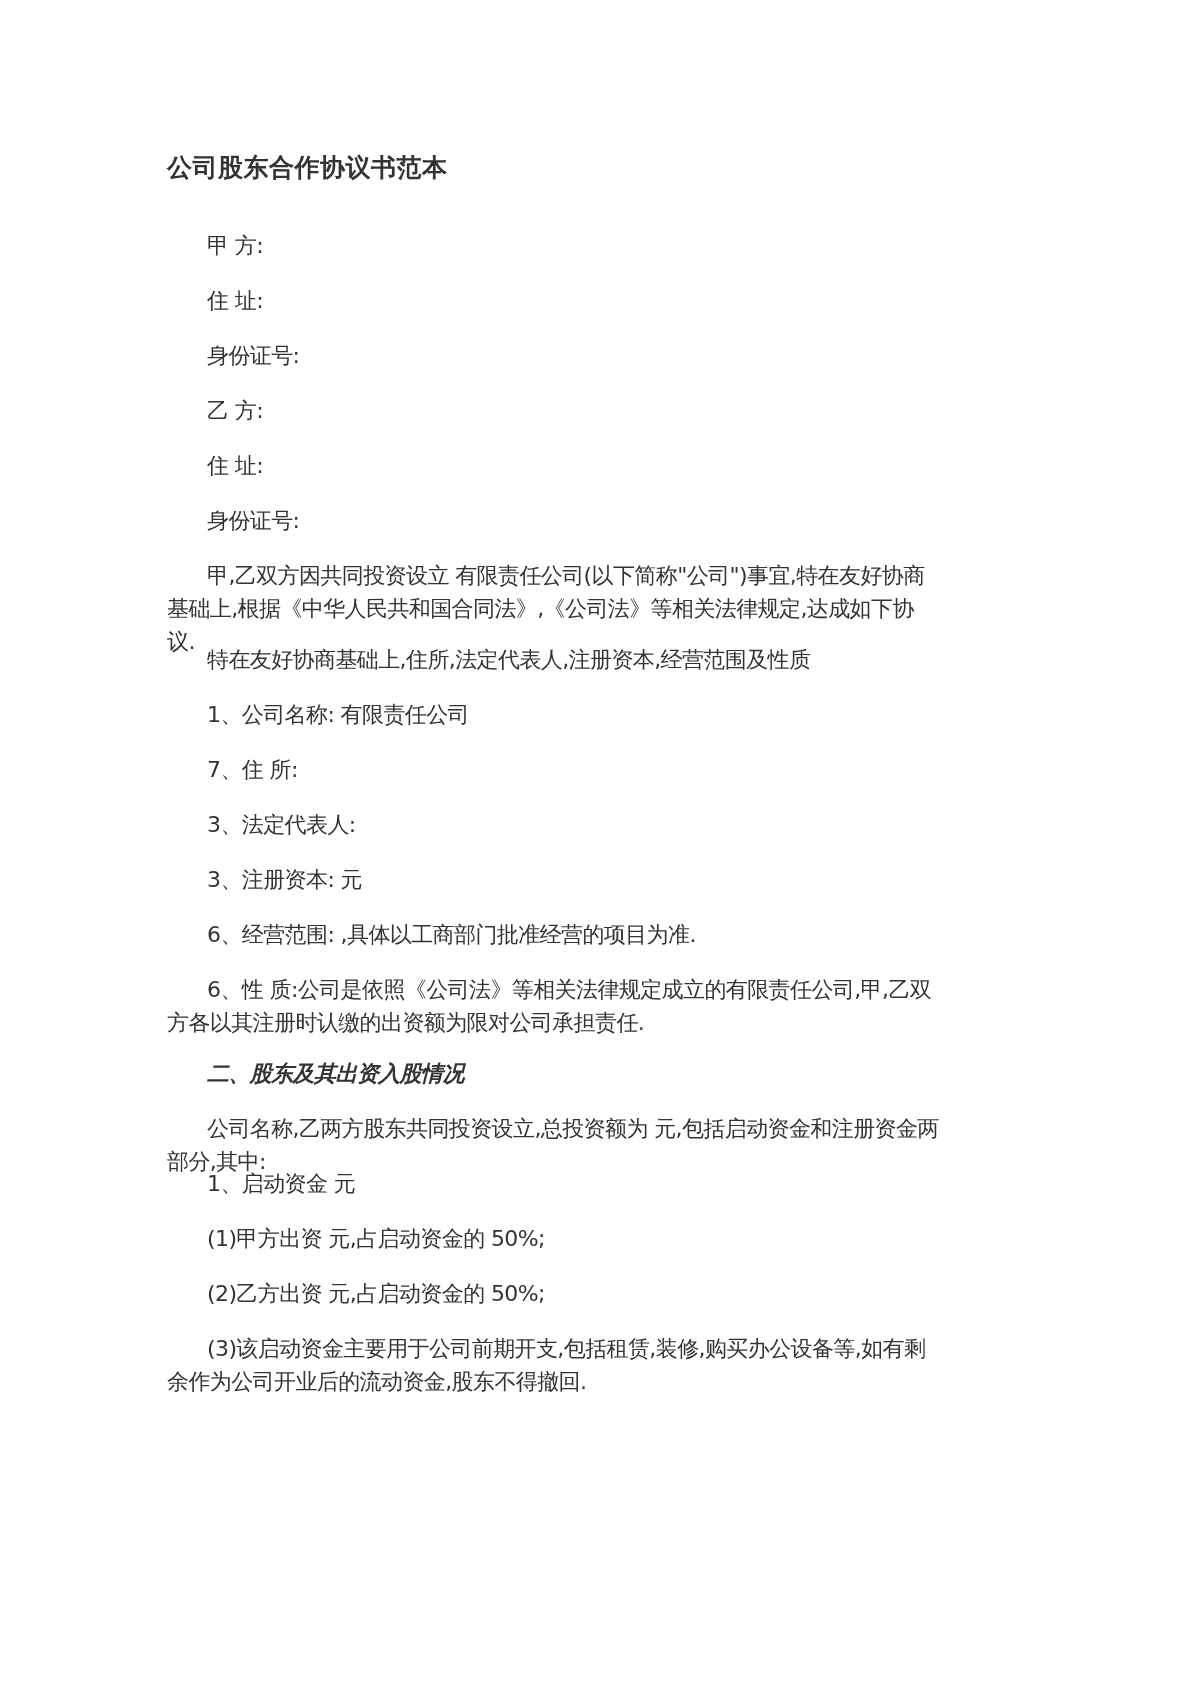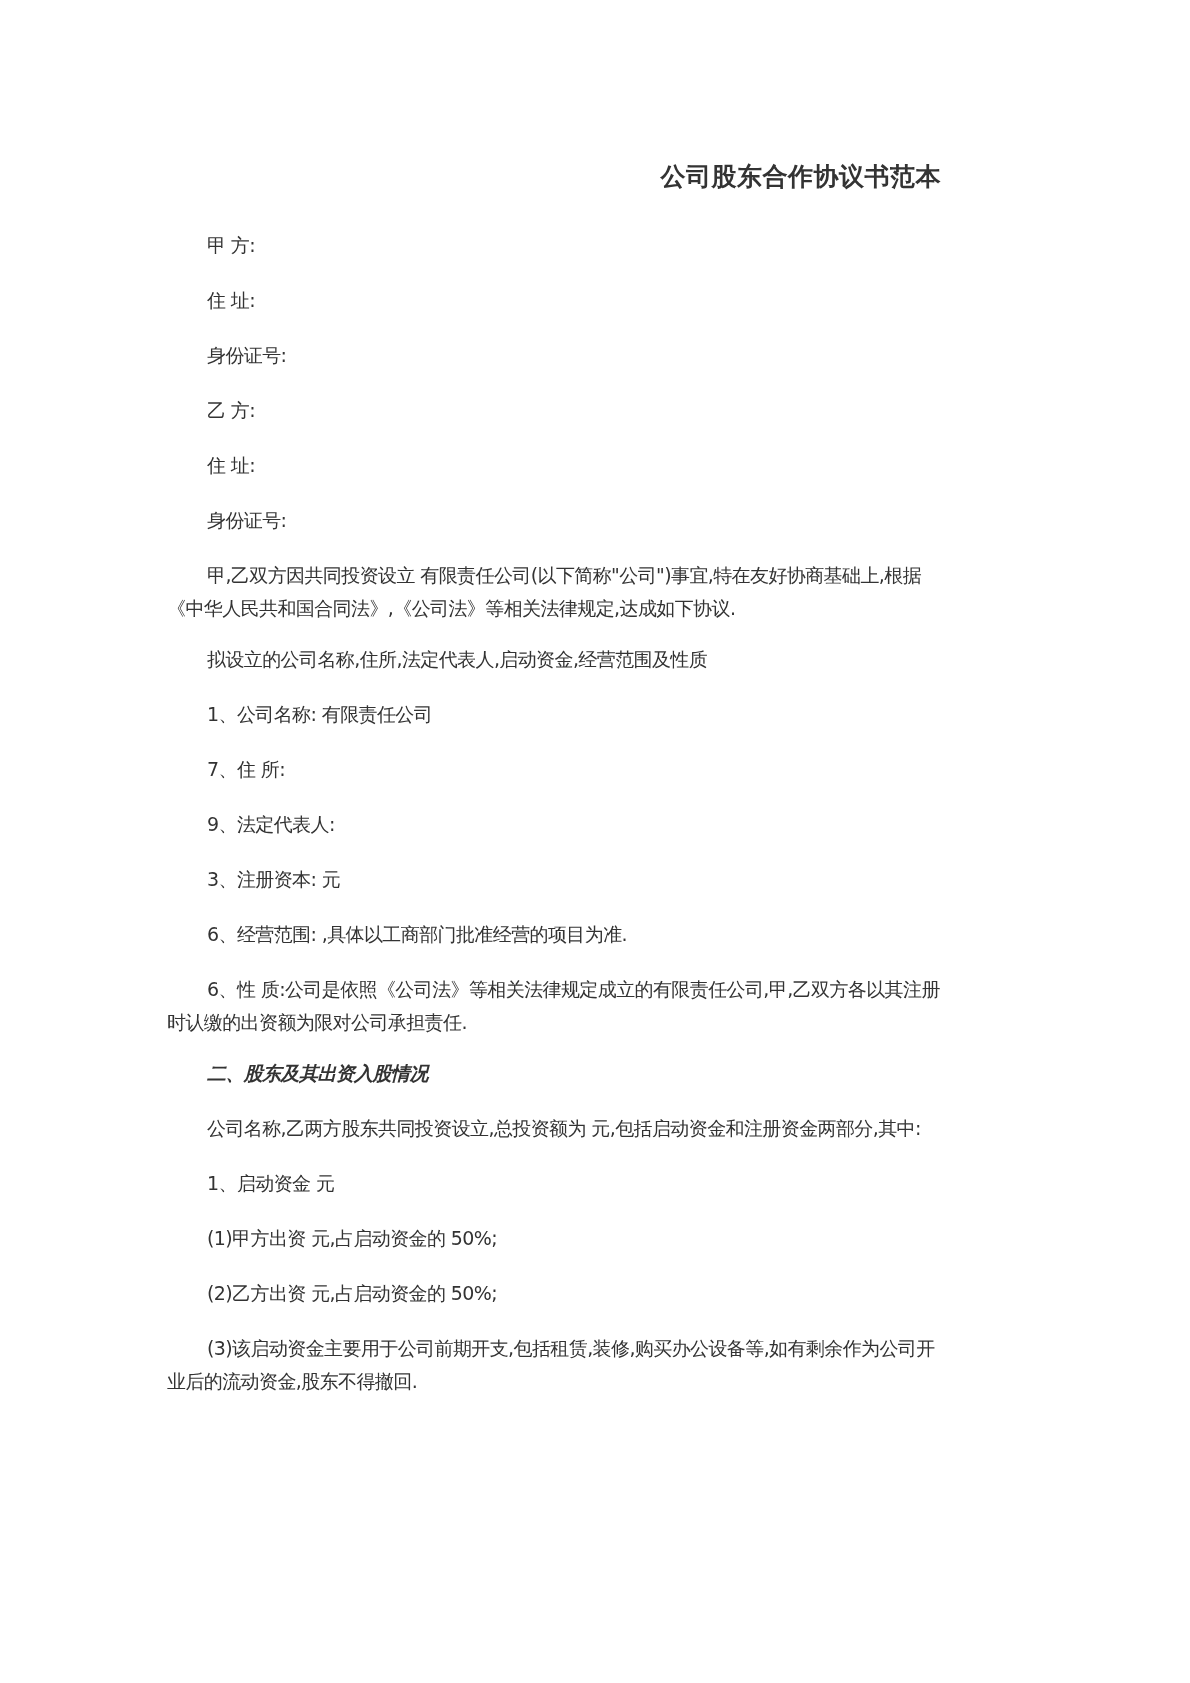--- a/index.html
+++ b/index.html
@@ -1,41 +1,41 @@
 <!DOCTYPE html>
 <html><head>
   <meta charset="utf-8">
   <style>
     html, body { margin: 0; padding: 0; background: #ffffff; }
     body { width: 1190px; height: 1683px; position: relative; overflow: hidden;
            font-family: "DejaVu Sans", "Liberation Sans", sans-serif; color: #333333; }
     .page { position: absolute; left: 167px; top: 0; width: 774px; }
-    .title { position: absolute; top: 160px; left: 0; width: 774px; text-align: right;
+    .title { position: absolute; top: 151px; left: 0; width: 774px; text-align: left;
              font-size: 25px; font-weight: bold; color: #333333; letter-spacing: 0.5px; }
-    .p { position: absolute; left: 0; width: 774px; font-size: 19px; line-height: 33px;
+    .p { position: absolute; left: 0; width: 774px; font-size: 22px; line-height: 33px;
          text-indent: 40px; letter-spacing: -0.6px; white-space: normal; }
     .p.bold { font-weight: bold; font-style: italic; }
   </style>
 </head>
 <body>
 
 <div class="page">
   <div class="title">公司股东合作协议书范本</div>
 
   <div class="p" style="top:229px">甲 方:</div>
   <div class="p" style="top:284px">住 址:</div>
   <div class="p" style="top:339px">身份证号:</div>
   <div class="p" style="top:394px">乙 方:</div>
   <div class="p" style="top:449px">住 址:</div>
   <div class="p" style="top:504px">身份证号:</div>
   <div class="p" style="top:559px">甲,乙双方因共同投资设立 有限责任公司(以下简称"公司")事宜,特在友好协商基础上,根据《中华人民共和国合同法》,《公司法》等相关法律规定,达成如下协议.</div>
-  <div class="p" style="top:643px">拟设立的公司名称,住所,法定代表人,启动资金,经营范围及性质</div>
+  <div class="p" style="top:643px">特在友好协商基础上,住所,法定代表人,注册资本,经营范围及性质</div>
   <div class="p" style="top:698px">1、公司名称: 有限责任公司</div>
   <div class="p" style="top:753px">7、住 所:</div>
-  <div class="p" style="top:808px">9、法定代表人:</div>
+  <div class="p" style="top:808px">3、法定代表人:</div>
   <div class="p" style="top:863px">3、注册资本: 元</div>
   <div class="p" style="top:918px">6、经营范围: ,具体以工商部门批准经营的项目为准.</div>
   <div class="p" style="top:973px">6、性 质:公司是依照《公司法》等相关法律规定成立的有限责任公司,甲,乙双方各以其注册时认缴的出资额为限对公司承担责任.</div>
   <div class="p bold" style="top:1057px">二、股东及其出资入股情况</div>
   <div class="p" style="top:1112px">公司名称,乙两方股东共同投资设立,总投资额为 元,包括启动资金和注册资金两部分,其中:</div>
   <div class="p" style="top:1167px">1、启动资金 元</div>
   <div class="p" style="top:1222px">(1)甲方出资 元,占启动资金的 50%;</div>
   <div class="p" style="top:1277px">(2)乙方出资 元,占启动资金的 50%;</div>
   <div class="p" style="top:1332px">(3)该启动资金主要用于公司前期开支,包括租赁,装修,购买办公设备等,如有剩余作为公司开业后的流动资金,股东不得撤回.</div>
 </div>

